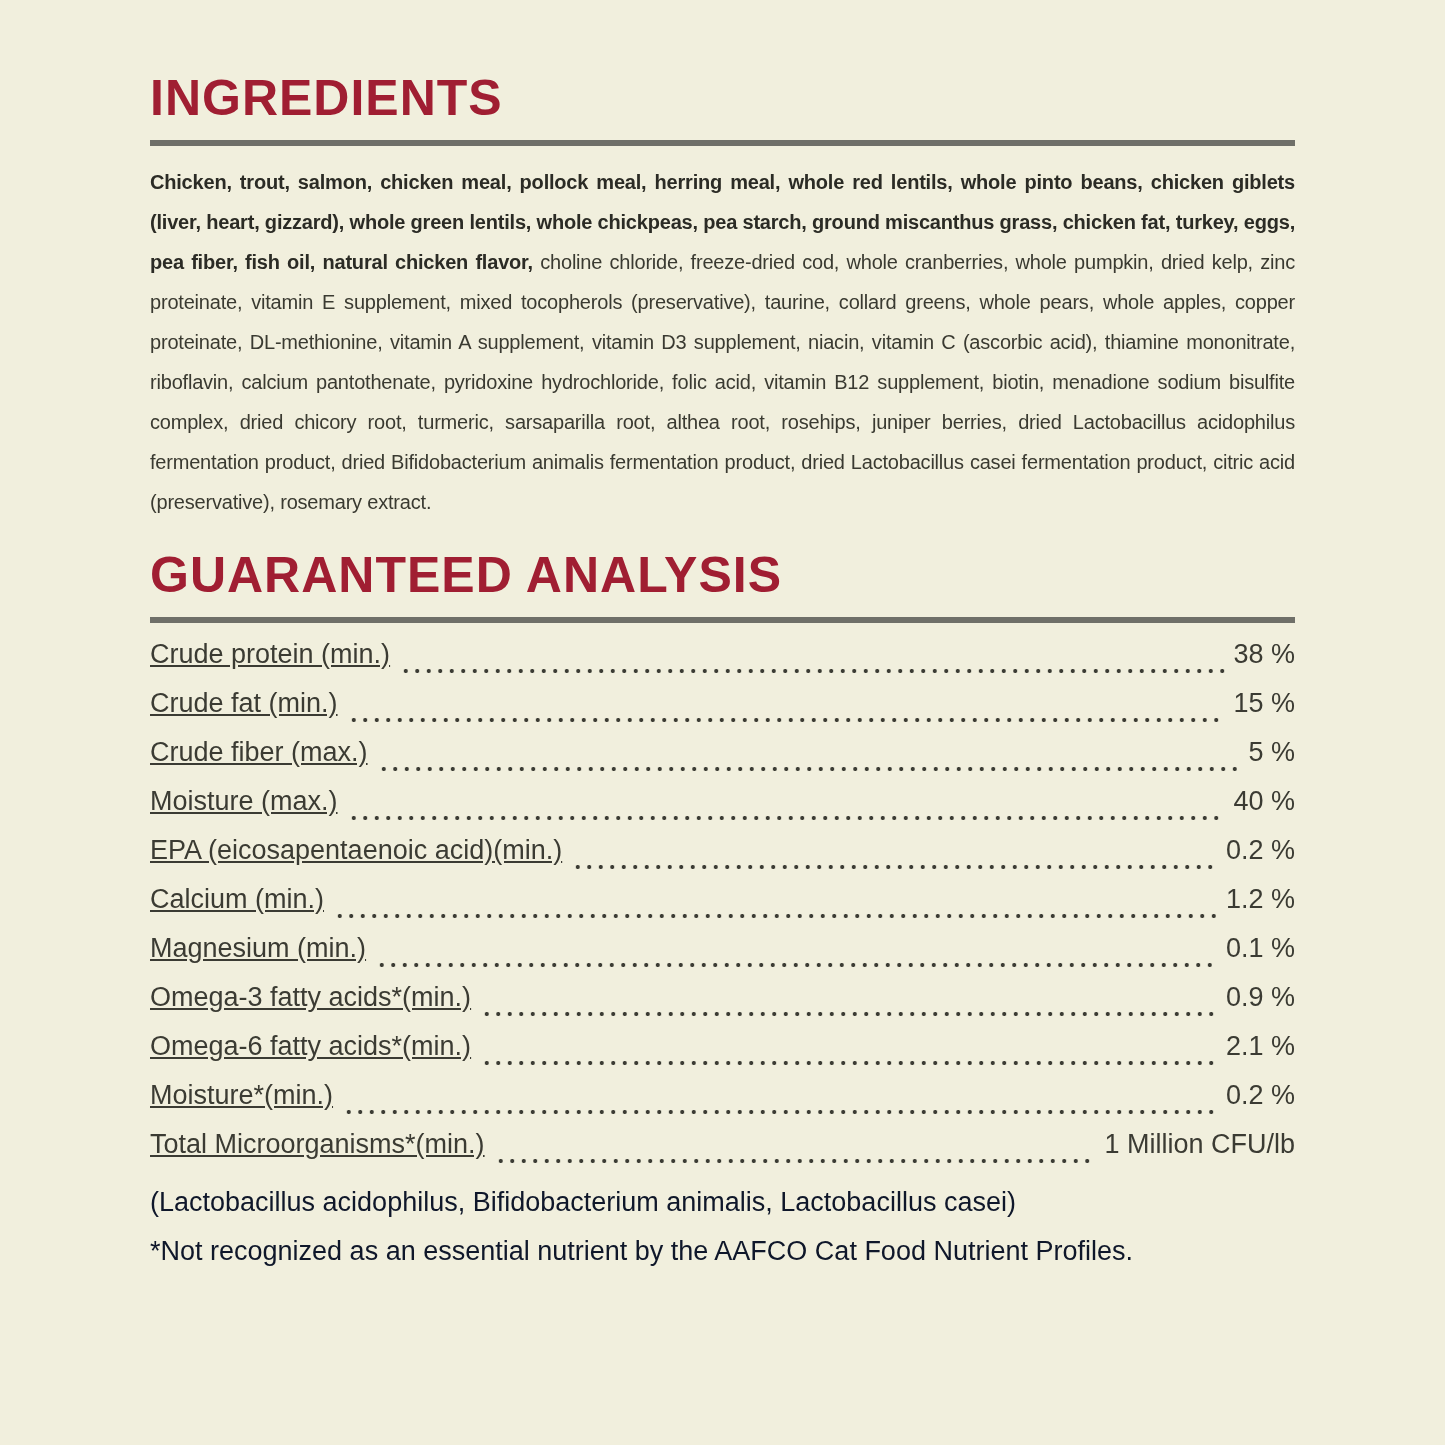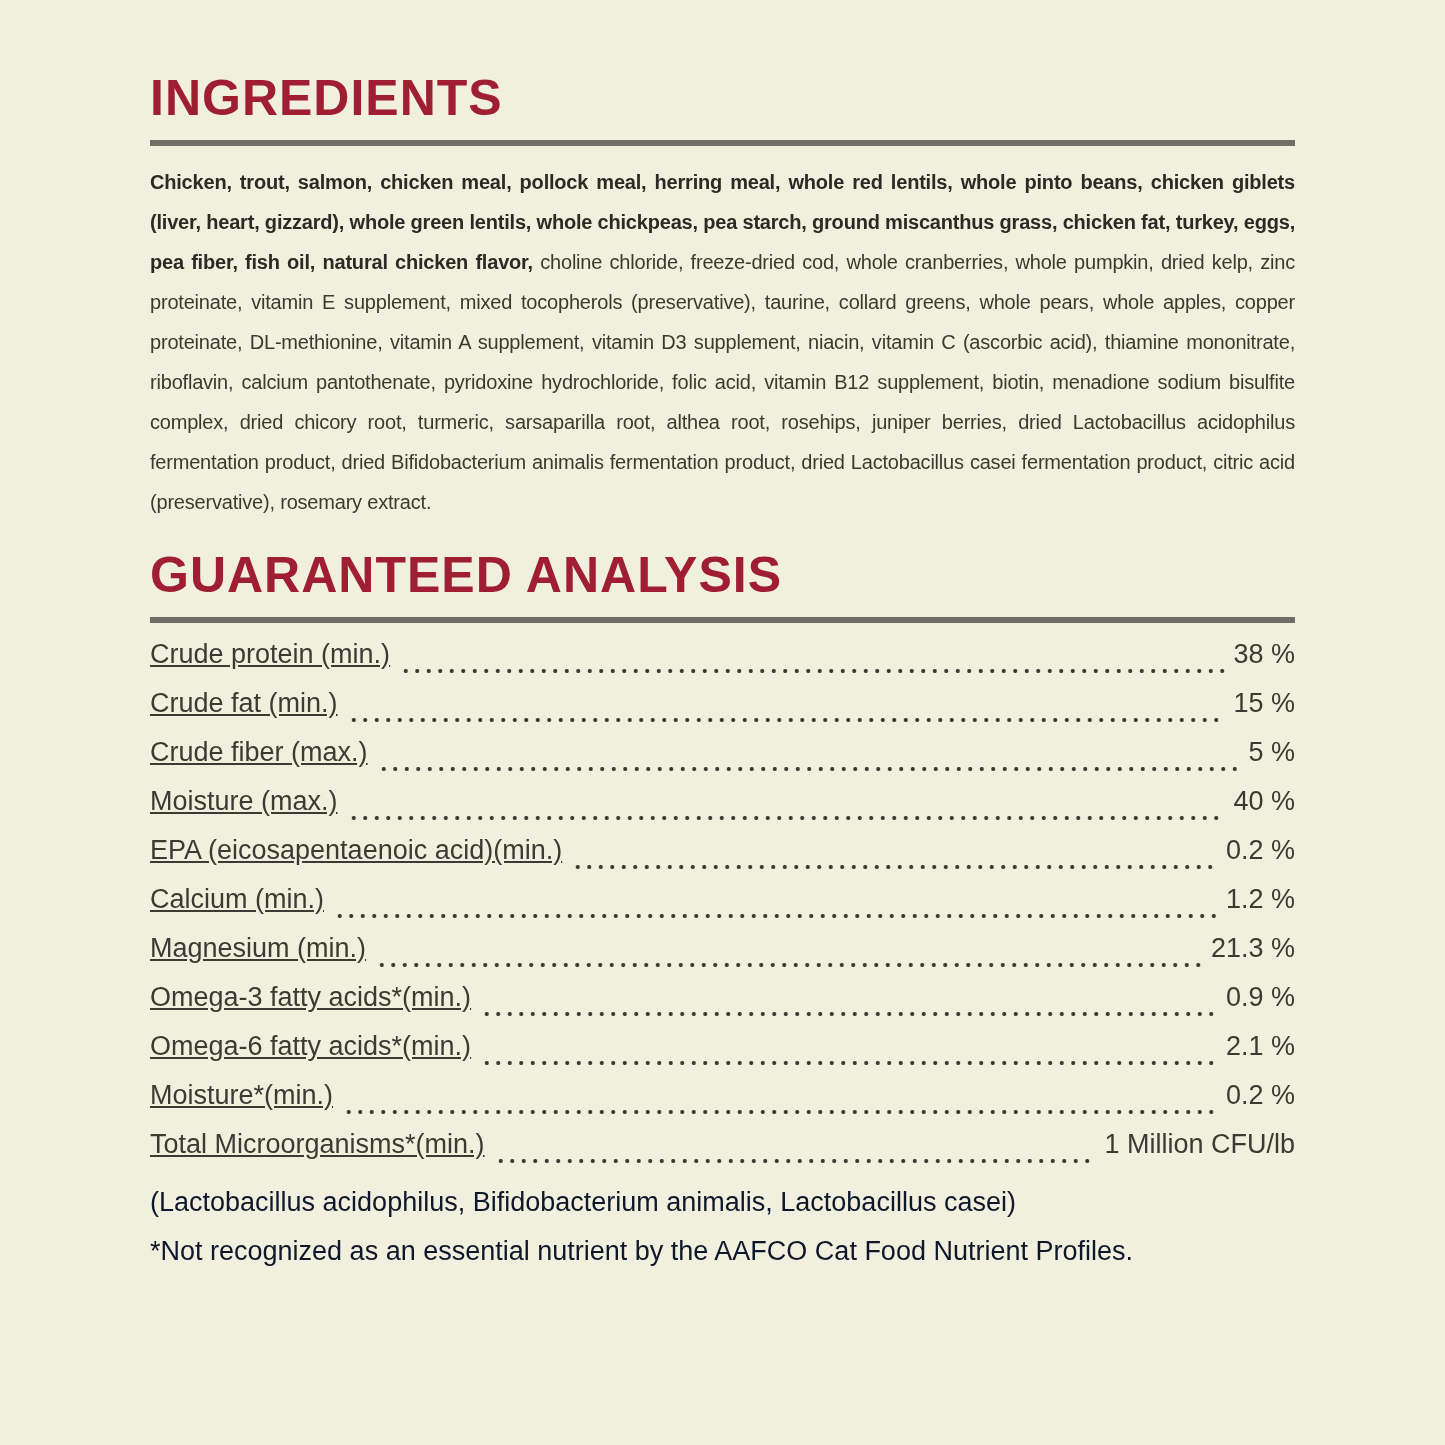--- a/index.html
+++ b/index.html
@@ -116,21 +116,21 @@
   <div class="ga-row">
     <span class="lbl">Calcium (min.)</span>
     <span class="dots"></span>
     <span class="val">1.2 %</span>
   </div>
 
 
   <div class="ga-row">
     <span class="lbl">Magnesium (min.)</span>
     <span class="dots"></span>
-    <span class="val">21.3 %</span>
+    <span class="val">0.1 %</span>
   </div>
 
   <div class="ga-row">
     <span class="lbl">Omega-3 fatty acids*(min.)</span>
     <span class="dots"></span>
     <span class="val">0.9 %</span>
   </div>
 
   <div class="ga-row">
     <span class="lbl">Omega-6 fatty acids*(min.)</span>

